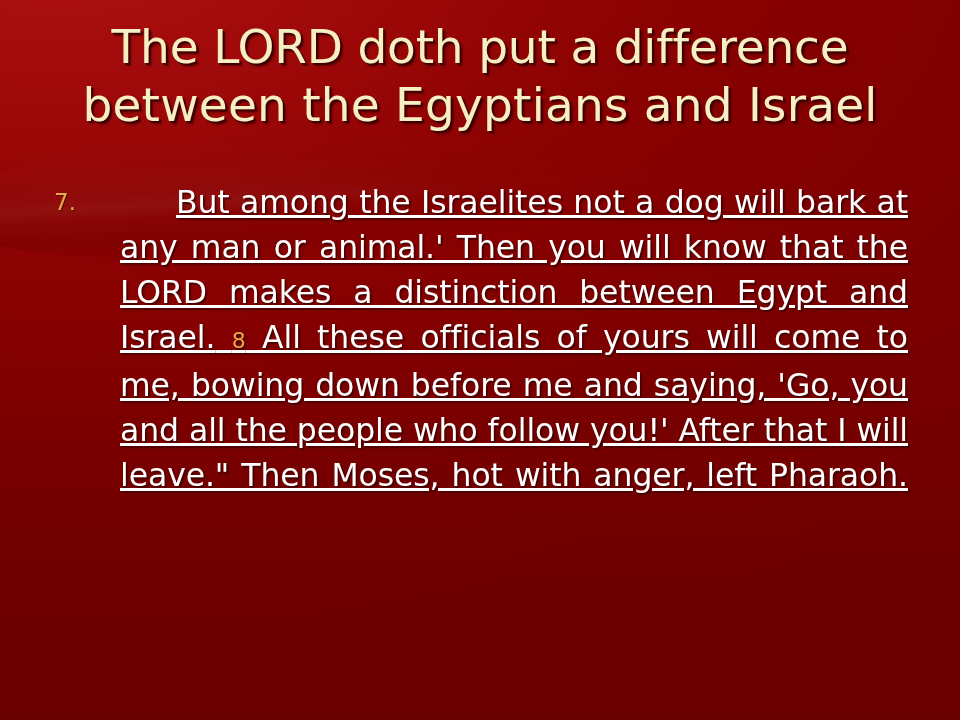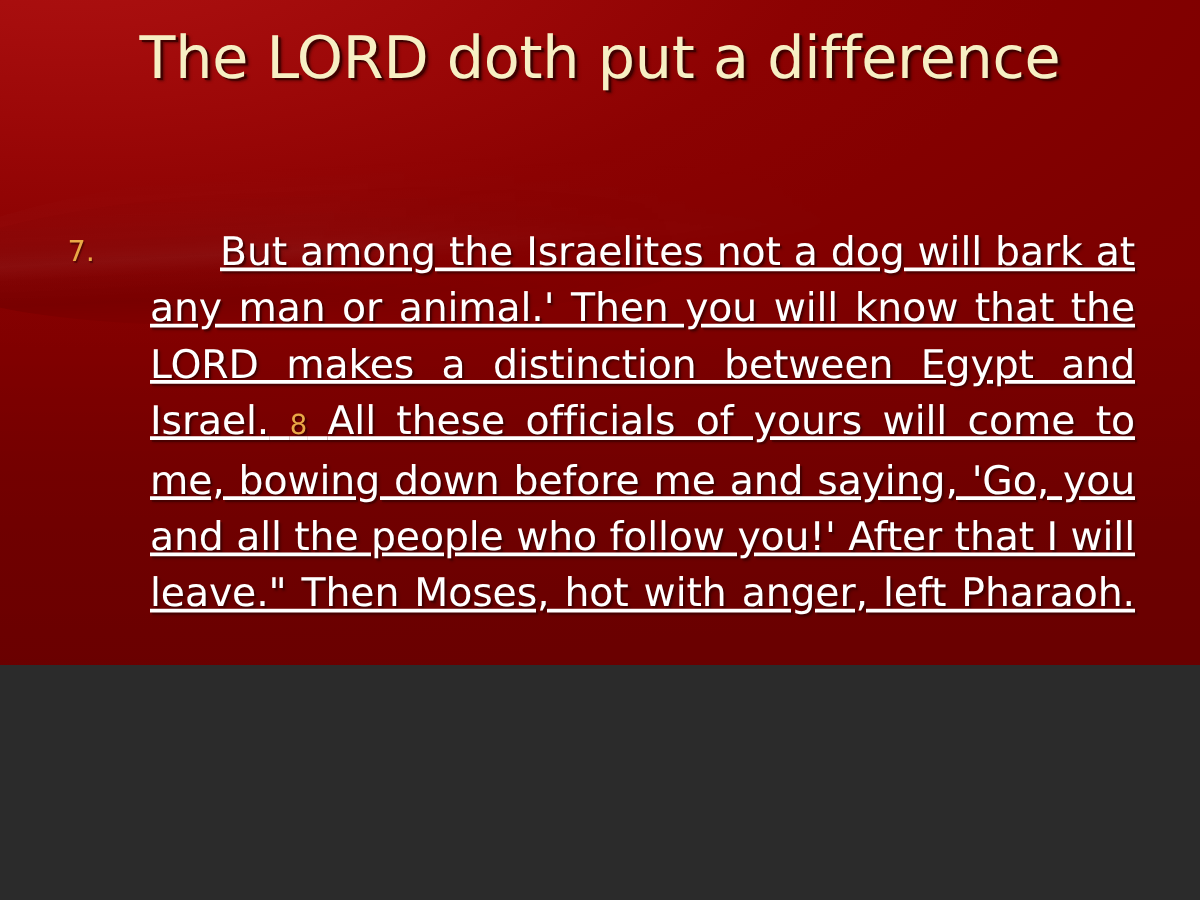--- a/index.html
+++ b/index.html
@@ -4,21 +4,21 @@
 <style>
   html, body {
     margin: 0;
     padding: 0;
     background: #2b2b2b;
   }
 
   #slide {
     position: relative;
     width: 960px;
-    height: 532px;
+    height: 720px;
     overflow: hidden;
     background: #a21caf;
     font-family: "DejaVu Sans", sans-serif;
     -webkit-font-smoothing: antialiased;
   }
 
   
   #bg-base {
     position: absolute;
     inset: 0;
@@ -167,20 +167,21 @@
 
 <div id="slide">
 
   <div id="bg-base"></div>
   <div id="bg-vert"></div>
   <div id="bg-swoosh"></div>
   <div id="bg-swoosh2"></div>
 
   <div id="title-block">
     <div class="title-line" id="title-line-1">The LORD doth put a difference</div>
+    <div class="title-line" id="title-line-2">between the Egyptians and Israel</div>
   </div>
 
   <div id="body-block">
 
     <div id="list-marker">7.</div>
 
     <div id="body-text">
       <span class="indent"></span><span>But among the Israelites not a dog will bark at any man or animal.' Then you will know that the LORD makes a distinction between Egypt and Israel.</span>
       <span class="verse-num">8</span>
       <span>All these officials of yours will come to me, bowing down before me and saying, 'Go, you and all the people who follow you!' After that I will leave." Then Moses, hot with anger, left Pharaoh.</span>

